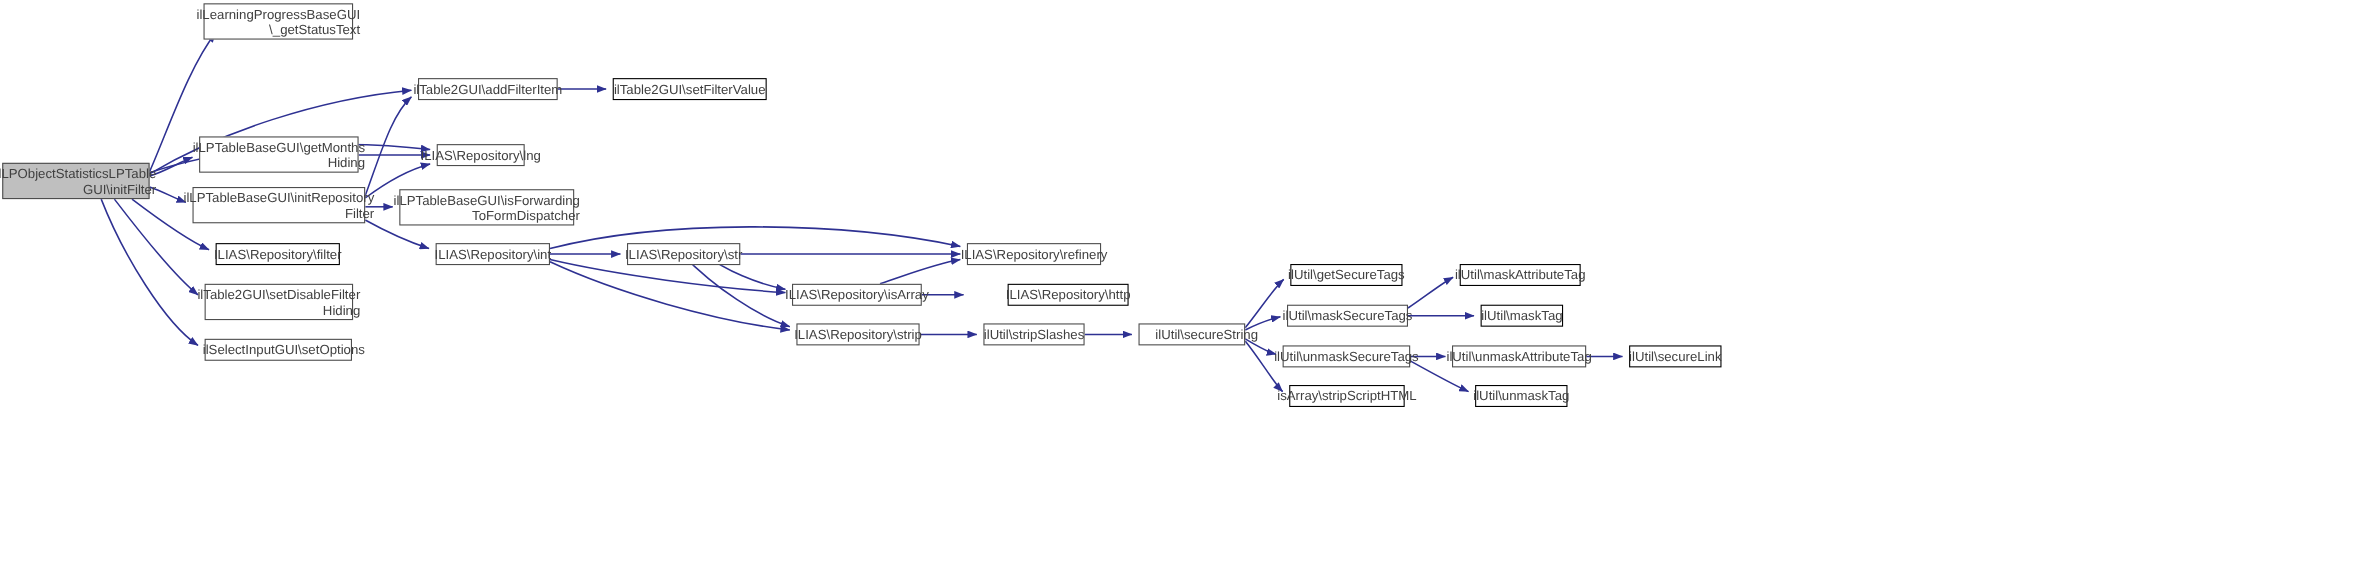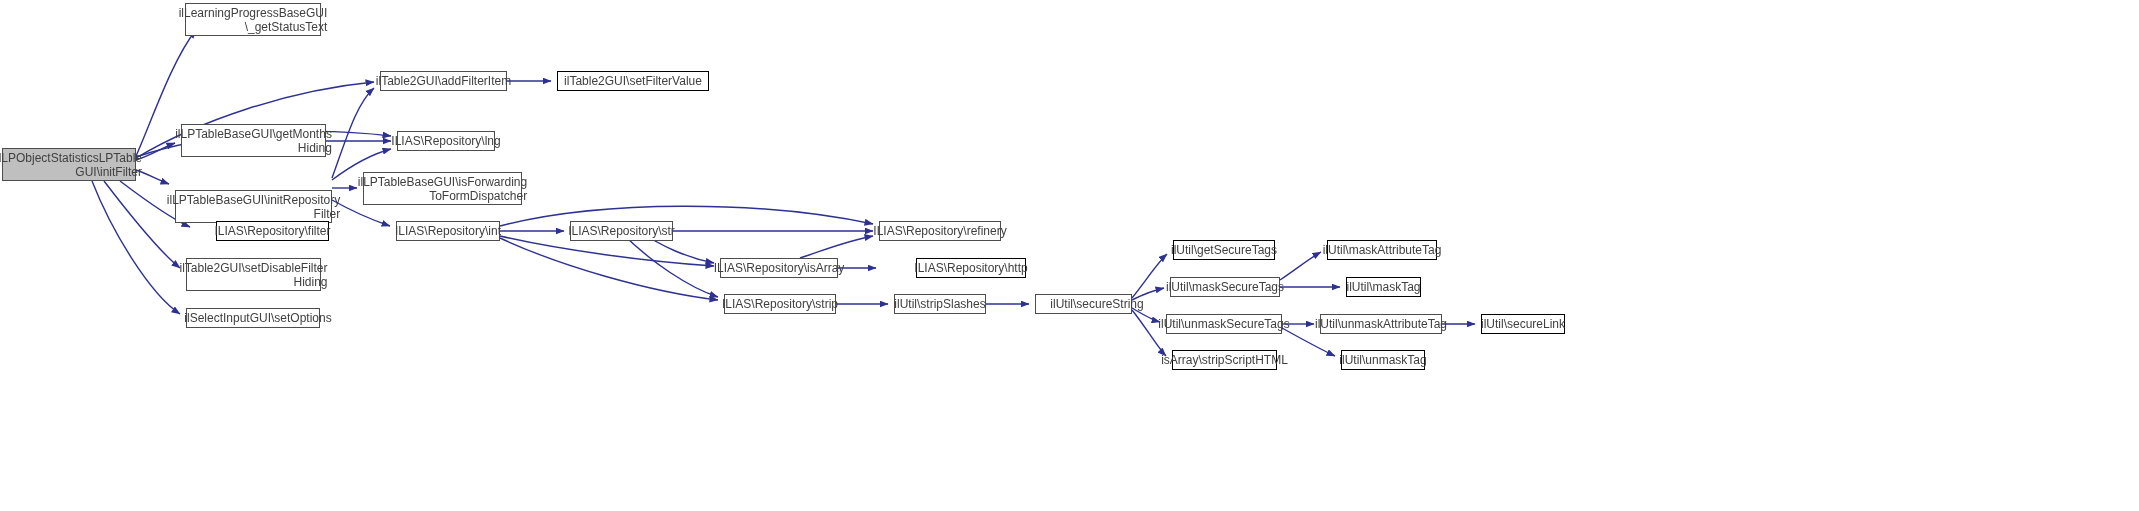--- a/index.html
+++ b/index.html
@@ -93,29 +93,29 @@
         <path d="M1282,328 C1300,338 1322,350 1335,356" marker-end="url(#arrowhead)" stroke="#2e3192"></path>
         <path d="M1442,324 L1475,324" marker-end="url(#arrowhead)" stroke="#2e3192"></path>
       </g>
   </svg>
   <div id="node-layer">
       <div class="node root thick" style="left: 2px; top: 148px; width: 134px; height: 33px; background: rgb(191, 191, 191); border-color: rgb(77, 77, 77);">ilLPObjectStatisticsLPTable
 GUI\initFilter</div>
       <div class="node thick" style="left: 185px; top: 3px; width: 136px; height: 33px; background: rgb(255, 255, 255); border-color: rgb(77, 77, 77);">ilLearningProgressBaseGUI
 \_getStatusText</div>
       <div class="node thick" style="left: 380px; top: 71px; width: 127px; height: 20px; background: rgb(255, 255, 255); border-color: rgb(77, 77, 77);">ilTable2GUI\addFilterItem</div>
-      <div class="node" style="left: 557px; top: 71px; width: 152px; height: 20px; background: rgb(255, 255, 255); border-color: rgb(0, 0, 0);">ilTable2GUI\setFilterValue</div>
+      <div class="node" style="left: 557px; top: 71px; width: 140px; height: 20px; background: rgb(255, 255, 255); border-color: rgb(0, 0, 0);">ilTable2GUI\setFilterValue</div>
       <div class="node thick" style="left: 181px; top: 124px; width: 145px; height: 33px; background: rgb(255, 255, 255); border-color: rgb(77, 77, 77);">ilLPTableBaseGUI\getMonths
 Hiding</div>
-      <div class="node thick" style="left: 397px; top: 131px; width: 98px; height: 20px; background: rgb(255, 255, 255); border-color: rgb(77, 77, 77);">ILIAS\Repository\lng</div>
-      <div class="node thick" style="left: 175px; top: 170px; width: 157px; height: 33px; background: rgb(255, 255, 255); border-color: rgb(77, 77, 77); margin-top: 20px;">ilLPTableBaseGUI\initRepository
+      <div class="node thick" style="left: 397px; top: 131px; width: 80px; height: 20px; background: rgb(255, 255, 255); border-color: rgb(77, 77, 77);">ILIAS\Repository\lng</div>
+      <div class="node thick" style="left: 175px; top: 170px; width: 157px; height: 33px; background: rgb(255, 255, 255); border-color: rgb(77, 77, 77);">ilLPTableBaseGUI\initRepository
 Filter</div>
       <div class="node thick" style="left: 363px; top: 172px; width: 159px; height: 33px; background: rgb(255, 255, 255); border-color: rgb(77, 77, 77);">ilLPTableBaseGUI\isForwarding
 ToFormDispatcher</div>
-      <div class="node" style="left: 196px; top: 221px; width: 113px; height: 20px; background: rgb(255, 255, 255); border-color: rgb(0, 0, 0); margin-left: 20px;">ILIAS\Repository\filter</div>
+      <div class="node" style="left: 196px; top: 221px; width: 113px; height: 20px; background: rgb(255, 255, 255); border-color: rgb(0, 0, 0);">ILIAS\Repository\filter</div>
       <div class="node thick" style="left: 396px; top: 221px; width: 104px; height: 20px; background: rgb(255, 255, 255); border-color: rgb(77, 77, 77);">ILIAS\Repository\int</div>
       <div class="node thick" style="left: 570px; top: 221px; width: 103px; height: 20px; background: rgb(255, 255, 255); border-color: rgb(77, 77, 77);">ILIAS\Repository\str</div>
       <div class="node thick" style="left: 879px; top: 221px; width: 122px; height: 20px; background: rgb(255, 255, 255); border-color: rgb(77, 77, 77);">ILIAS\Repository\refinery</div>
       <div class="node thick" style="left: 720px; top: 258px; width: 118px; height: 20px; background: rgb(255, 255, 255); border-color: rgb(77, 77, 77);">ILIAS\Repository\isArray</div>
       <div class="node" style="left: 916px; top: 258px; width: 110px; height: 20px; background: rgb(255, 255, 255); border-color: rgb(0, 0, 0);">ILIAS\Repository\http</div>
       <div class="node thick" style="left: 186px; top: 258px; width: 135px; height: 33px; background: rgb(255, 255, 255); border-color: rgb(77, 77, 77);">ilTable2GUI\setDisableFilter
 Hiding</div>
       <div class="node thick" style="left: 724px; top: 294px; width: 112px; height: 20px; background: rgb(255, 255, 255); border-color: rgb(77, 77, 77);">ILIAS\Repository\strip</div>
       <div class="node thick" style="left: 894px; top: 294px; width: 92px; height: 20px; background: rgb(255, 255, 255); border-color: rgb(77, 77, 77);">ilUtil\stripSlashes</div>
       <div class="node thick" style="left: 1035px; top: 294px; width: 97px; height: 20px; background: rgb(255, 255, 255); border-color: rgb(77, 77, 77); padding-left: 29px;">ilUtil\secureString</div>

